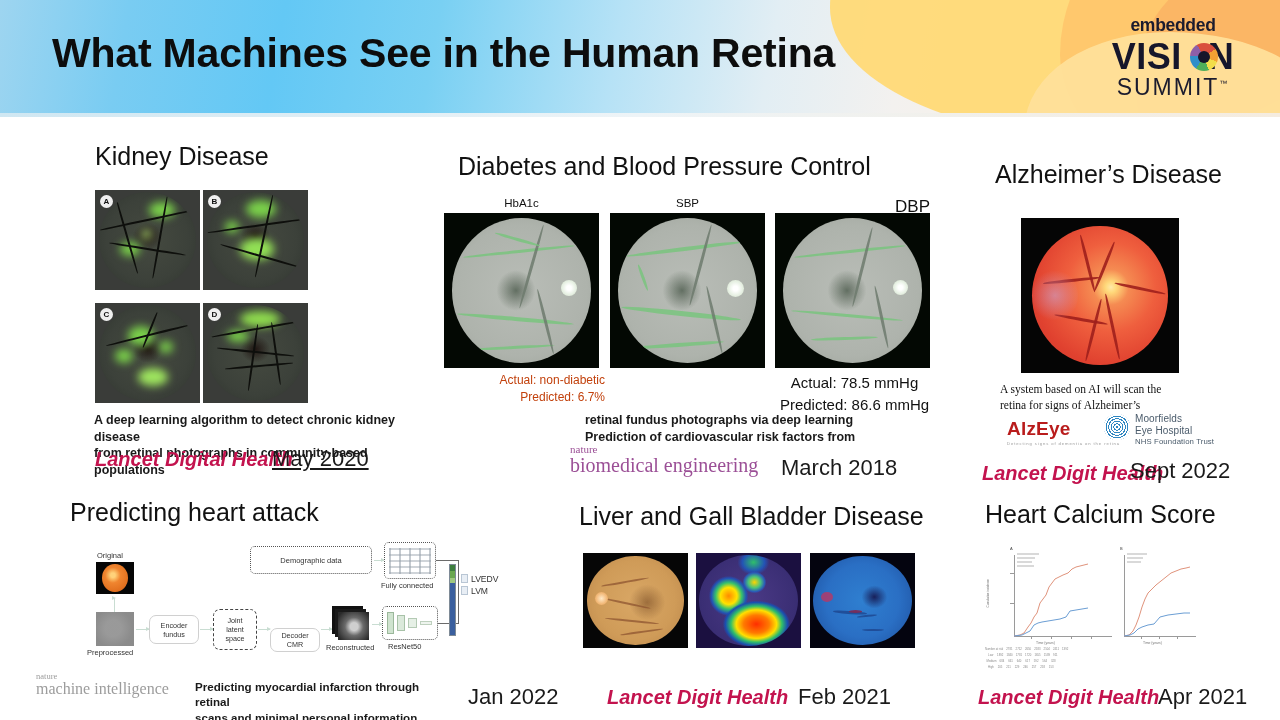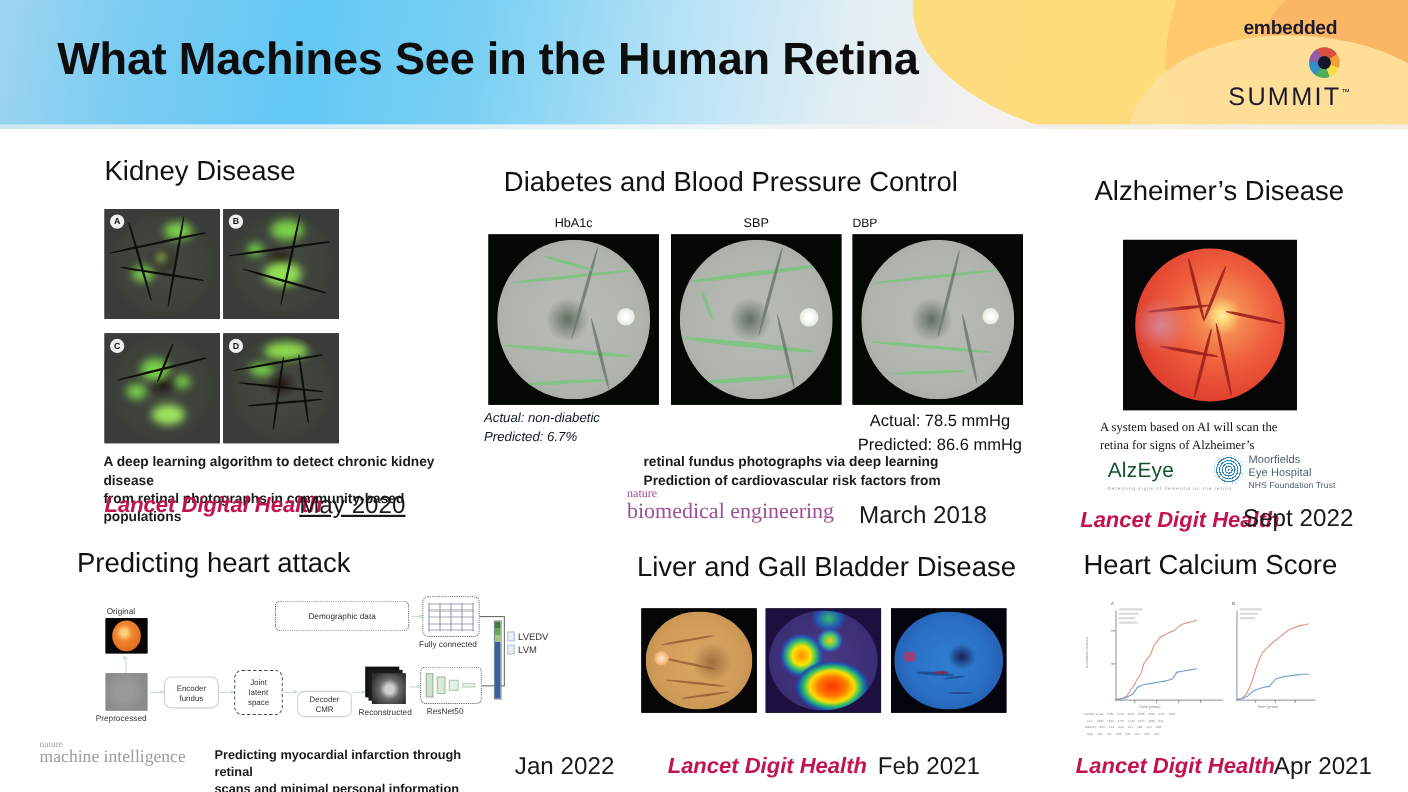--- a/index.html
+++ b/index.html
@@ -178,20 +178,21 @@
     <div class="blob" id="blob-c"></div>
     <div class="blob" id="blob-d"></div>
   </div>
   <div id="header-underline"></div>
 
   <div id="slide-title">What Machines See in the Human Retina</div>
 
   <div id="logo">
     <div id="logo-embedded">embedded</div>
     <div id="logo-vision-row">
+      <span id="logo-vision"><span>VISI</span><span style="padding-left:26px">N</span></span>
       <span id="logo-ring"></span>
     </div>
     <div id="logo-summit"><span>SUMMIT</span><span id="logo-tm">™</span></div>
   </div>
 
   <div class="sec-title" style="left:95px; top:142px;">Kidney Disease</div>
 
   <div class="imgbox" style="left:95px; top:190px; width:105px; height:100px;">
     <div class="fundus-dark">
         <div class="disc">
@@ -266,41 +267,41 @@
       <span class="gvess" style="left:8%;top:22%;width:80%;height:3px;transform:rotate(-6deg);"></span>
       <span class="gvess" style="left:4%;top:68%;width:84%;height:4px;transform:rotate(5deg);"></span>
       <span class="gvess" style="left:14%;top:88%;width:60%;height:3px;transform:rotate(-3deg);"></span>
       <span class="gvess dark" style="left:56%;top:4%;width:3px;height:60%;transform:rotate(16deg);"></span>
       <span class="gvess dark" style="left:66%;top:48%;width:3px;height:46%;transform:rotate(-14deg);"></span>
       <span class="gvess" style="left:30%;top:14%;width:34%;height:3px;transform:rotate(16deg);"></span>
       <span class="optic" style="left:78%;top:43%;width:16px;height:16px;"></span>
     </div>
       </div>
   </div>
-  <div style="position:absolute;left:440px;top:372px;width:165px;text-align:left;font-size:12px;color:#0f172a;line-height:1.45;font-style:italic;">
+  <div style="position:absolute;left:440px;top:372px;width:165px;text-align:right;font-size:12px;color:#c2410c;line-height:1.45;">
     <div>Actual: non-diabetic</div>
     <div>Predicted: 6.7%</div>
   </div>
 
   <div style="position:absolute;left:610px;top:197px;width:155px;text-align:center;font-size:11.5px;color:#111;">SBP</div>
   <div class="imgbox" style="left:610px; top:213px; width:155px; height:155px;">
     <div class="fundus-gray">
         <div class="disc">
       <span class="gvess" style="left:6%;top:20%;width:84%;height:4px;transform:rotate(-7deg);"></span>
       <span class="gvess" style="left:2%;top:64%;width:86%;height:5px;transform:rotate(6deg);"></span>
       <span class="gvess" style="left:10%;top:86%;width:66%;height:4px;transform:rotate(-4deg);"></span>
       <span class="gvess dark" style="left:58%;top:4%;width:3px;height:58%;transform:rotate(15deg);"></span>
       <span class="gvess dark" style="left:68%;top:46%;width:3px;height:48%;transform:rotate(-13deg);"></span>
       <span class="gvess" style="left:8%;top:40%;width:20%;height:3px;transform:rotate(70deg);"></span>
       <span class="optic" style="left:78%;top:43%;width:17px;height:17px;"></span>
     </div>
       </div>
   </div>
 
-  <div style="position:absolute;left:775px;top:197px;width:155px;text-align:left;font-size:11px;color:#111;">DBP</div>
+  <div style="position:absolute;left:775px;top:197px;width:155px;text-align:right;font-size:17px;color:#111;">DBP</div>
   <div class="imgbox" style="left:775px; top:213px; width:155px; height:155px;">
     <div class="fundus-gray">
         <div class="disc">
       <span class="gvess" style="left:8%;top:22%;width:80%;height:3px;transform:rotate(-6deg);"></span>
       <span class="gvess" style="left:6%;top:66%;width:80%;height:3px;transform:rotate(5deg);"></span>
       <span class="gvess dark" style="left:56%;top:6%;width:3px;height:56%;transform:rotate(14deg);"></span>
       <span class="gvess dark" style="left:70%;top:46%;width:3px;height:44%;transform:rotate(-12deg);"></span>
       <span class="gvess" style="left:20%;top:82%;width:48%;height:3px;transform:rotate(-2deg);"></span>
       <span class="optic" style="left:79%;top:43%;width:15px;height:15px;"></span>
     </div>
@@ -337,21 +338,21 @@
     </div>
       </div>
   </div>
 
   <div style="position:absolute;left:1000px;top:382px;width:200px;font-size:11.5px;font-family:'Liberation Serif',serif;color:#111;line-height:1.35;">
     <div>A system based on AI will scan the</div>
     <div>retina for signs of Alzheimer’s</div>
   </div>
 
   <div style="position:absolute;left:1007px;top:418px;">
-    <div style="font-size:19px;color:#14532d;font-weight:400;letter-spacing:.2px;">AlzEye</div>
+    <div style="font-size:19px;color:#b91c1c;font-weight:700;letter-spacing:.2px;">AlzEye</div>
     <div style="font-size:4.2px;color:#9a9a9a;letter-spacing:.9px;margin-top:1px;">Detecting signs of dementia on the retina</div>
   </div>
 
   <div style="position:absolute;left:1104px;top:414px;width:26px;height:26px;border-radius:50%;
               background:repeating-radial-gradient(circle at 50% 50%, #2e86c1 0 1px, #ffffff 1px 2.6px);"></div>
   <div style="position:absolute;left:1135px;top:413px;font-size:10px;color:#4a5b6b;line-height:1.18;letter-spacing:.1px;">
     <div>Moorfields</div>
     <div>Eye Hospital</div>
     <div style="font-size:7.8px;">NHS Foundation Trust</div>
   </div>

